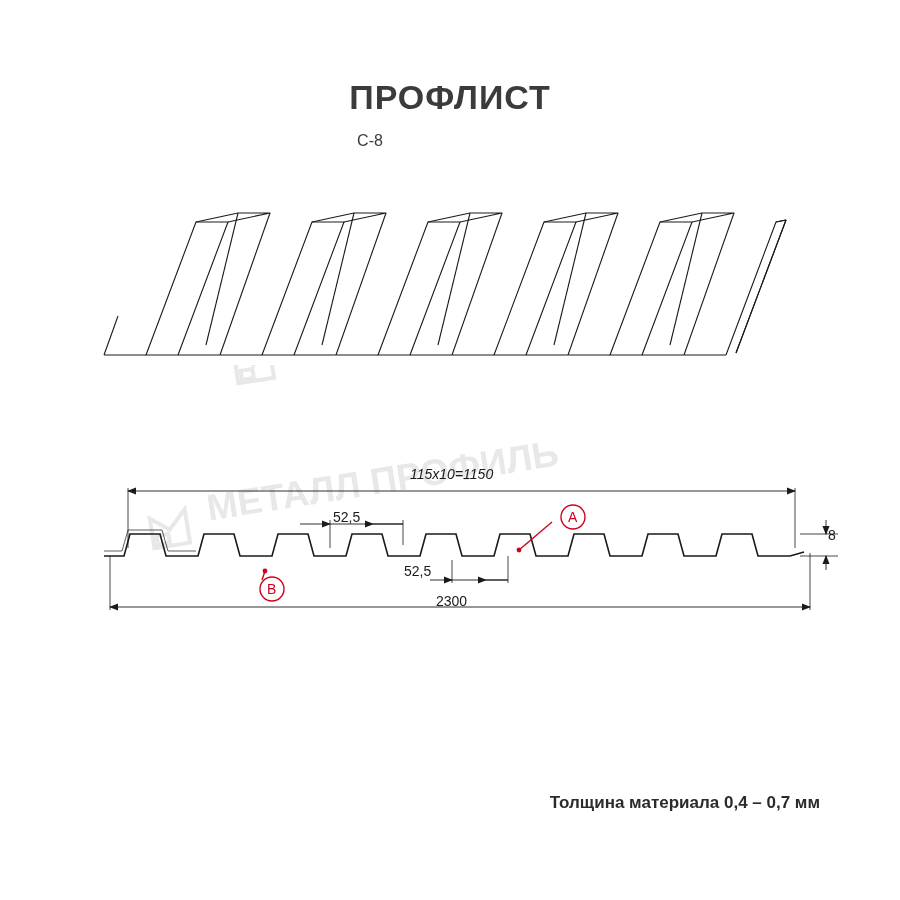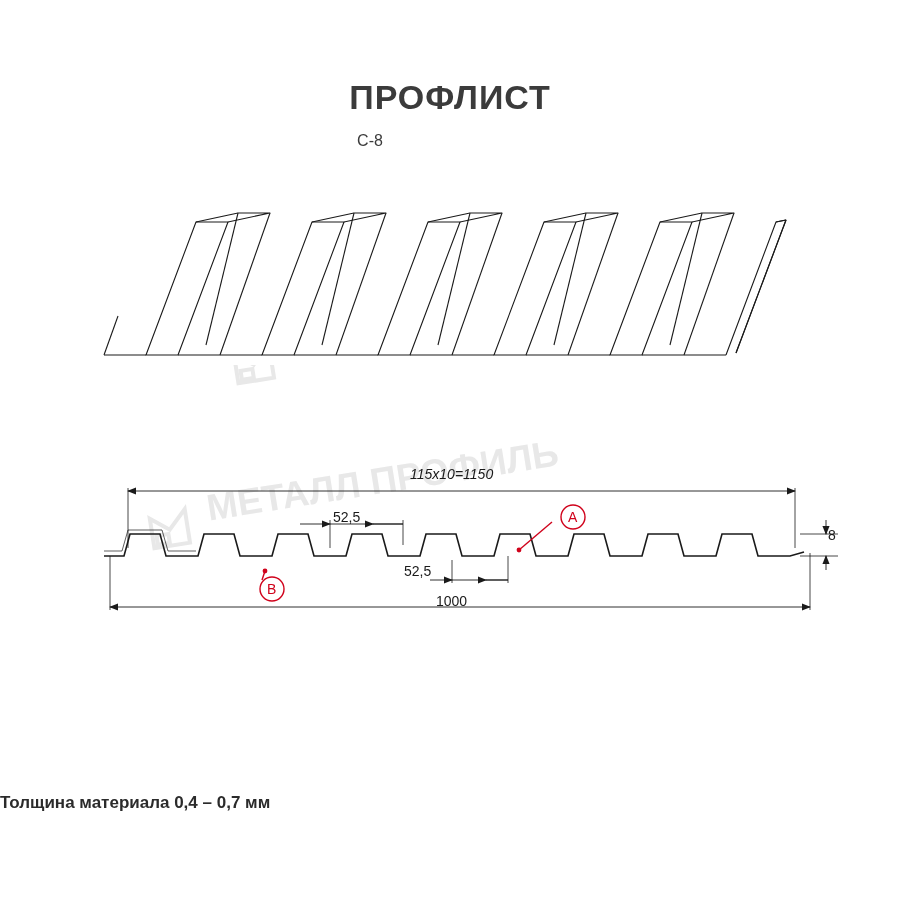--- a/index.html
+++ b/index.html
@@ -37,21 +37,21 @@
     width: 740px;
     text-align: center;
     font-size: 16px;
     color: #3b3b3b;
   }
   .footer-note {
     position: absolute;
     top: 793px;
     left: 0;
     width: 820px;
-    text-align: left;
+    text-align: right;
     font-size: 17px;
     font-weight: bold;
     color: #2b2b2b;
   }
   svg {
     position: absolute;
     top: 0;
     left: 0;
   }
   .wm {
@@ -246,20 +246,20 @@
       <circle cx="573" cy="517" r="12"></circle>
       <circle cx="272" cy="589" r="12"></circle>
       <circle cx="519" cy="550" r="2.4" fill="#d0021b" stroke="none"></circle>
       <circle cx="265" cy="571" r="2.4" fill="#d0021b" stroke="none"></circle>
     </g>
   </svg>
 
   <div class="dim-label" style="top:466px; left:410px;font-style:italic;">115x10=1150</div>
   <div class="dim-label" style="top:509px; left:333px;">52,5</div>
   <div class="dim-label" style="top:563px; left:404px;">52,5</div>
-  <div class="dim-label" style="top:593px; left:436px;">1000</div>
+  <div class="dim-label" style="top:593px; left:436px;">2300</div>
   <div class="dim-label" style="top:527px; left:828px;">8</div>
 
   <div class="balloon-label" style="top:509px; left:568px;">A</div>
   <div class="balloon-label" style="top:581px; left:267px;">B</div>
 
   <div class="footer-note">Толщина материала 0,4 – 0,7 мм</div>
 </div>
 
 </body></html>

